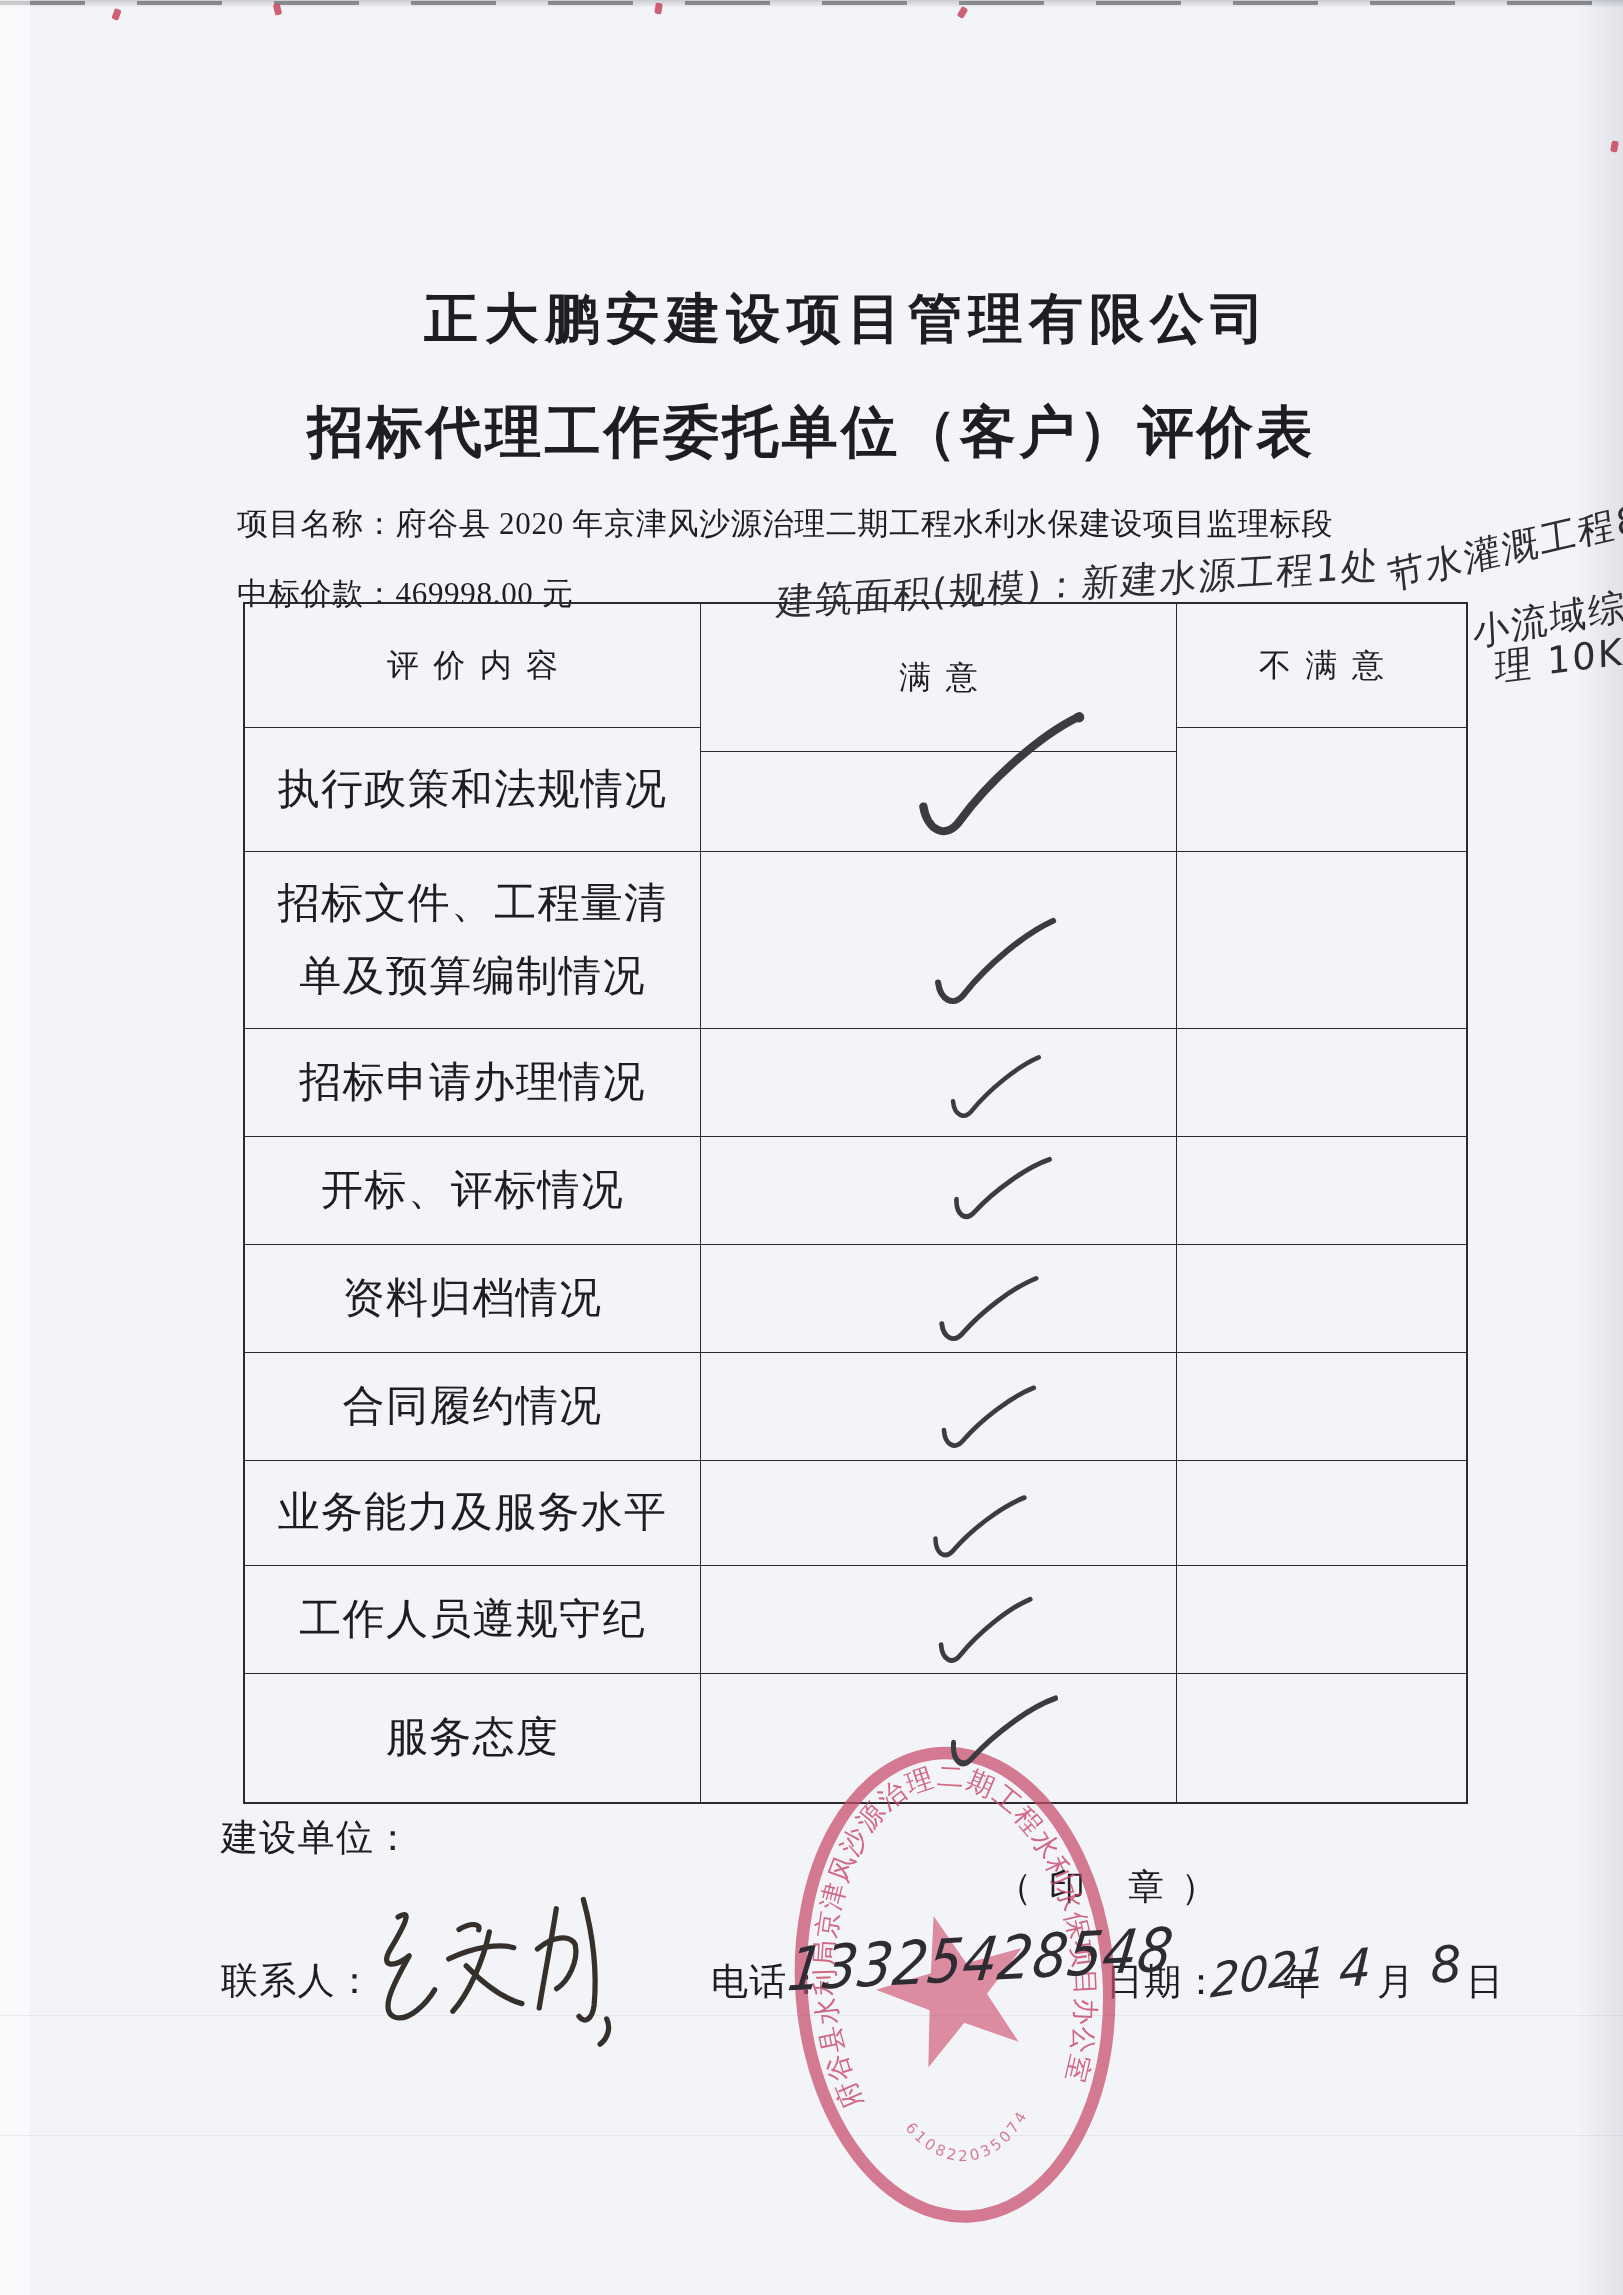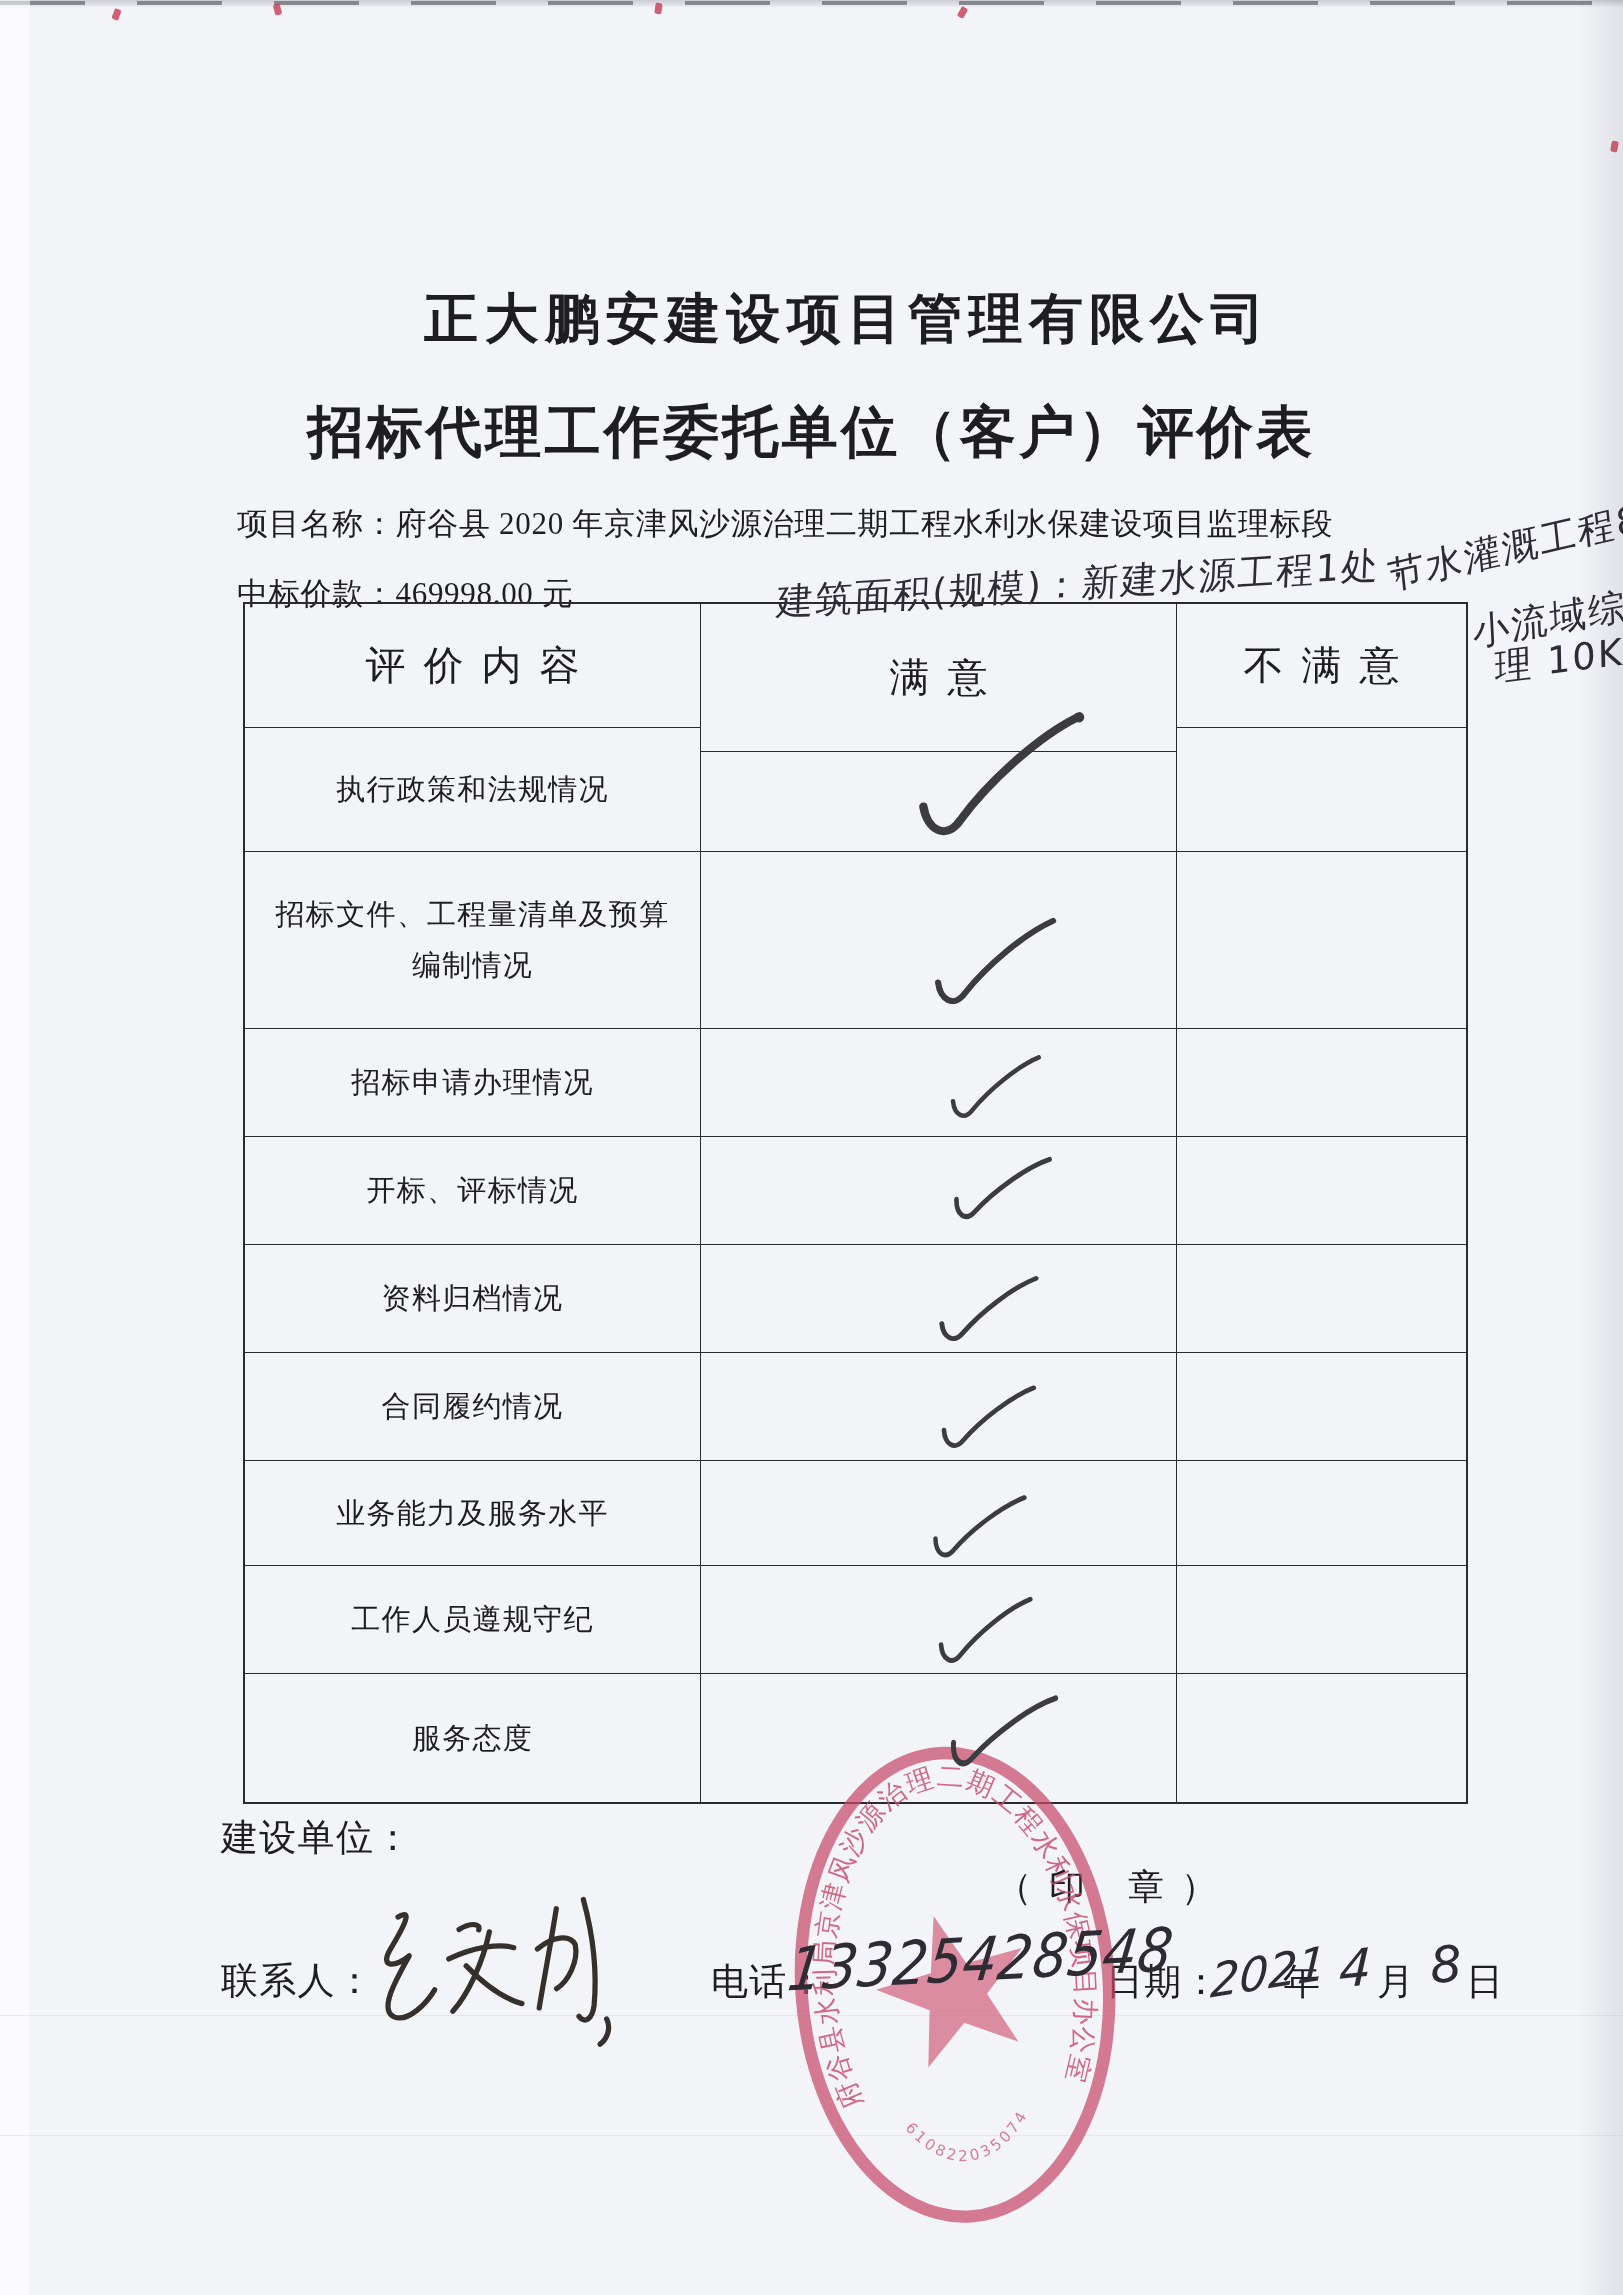--- a/index.html
+++ b/index.html
@@ -24,24 +24,24 @@
     font-size:54px;font-weight:700;letter-spacing:6.5px;}
   .title2{left:0;right:0;top:395px;text-align:center;
     font-size:56px;font-weight:700;letter-spacing:3.3px;}
   .pline{font-size:31px;letter-spacing:0.7px;white-space:nowrap;font-weight:500;}
   
   .etable{left:243px;top:602px;width:1225px;border:2px solid #2b2b2e;box-sizing:border-box;
     background:transparent;}
   .tr{display:grid;grid-template-columns:456px 476px 289px;}
   .td{border-right:1.3px solid #2b2b2e;border-bottom:1.3px solid #2b2b2e;
     display:flex;align-items:center;justify-content:center;text-align:center;
-    font-size:29px;letter-spacing:1.3px;box-sizing:border-box;}
+    font-size:42px;letter-spacing:1.3px;box-sizing:border-box;}
   .td:last-child{border-right:none;}
   .tr:last-child .td{border-bottom:none;}
-  .td.th{font-size:40px;letter-spacing:.45em;text-indent:.45em;font-weight:500;}
+  .td.th{font-size:32px;letter-spacing:.45em;text-indent:.45em;font-weight:500;}
   .td .lbl{max-width:419px;line-height:1.75;}
   .tick{position:relative;z-index:5;}
   
   .ink{color:#2e2b33;font-family:"DejaVu Sans",sans-serif;white-space:nowrap;z-index:5;}
   .hw-cjk{font-size:37px;letter-spacing:2px;}
   .footer-label{font-size:37px;letter-spacing:1.3px;white-space:nowrap;font-weight:500;}
   .seal-note{font-size:36px;letter-spacing:17px;white-space:nowrap;font-weight:500;}
   .stamp{z-index:2;}
   .ink-num{font-style:italic;}
 </style>

